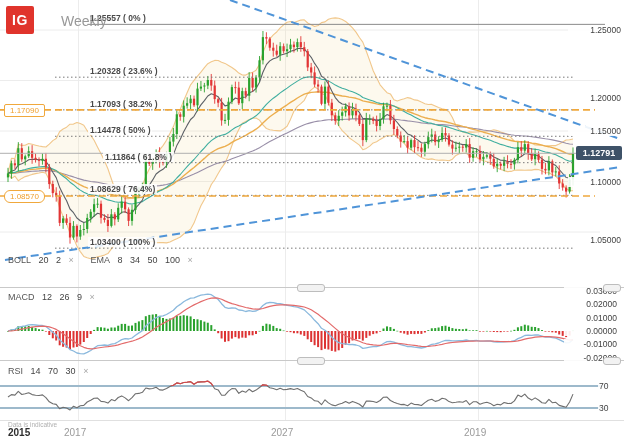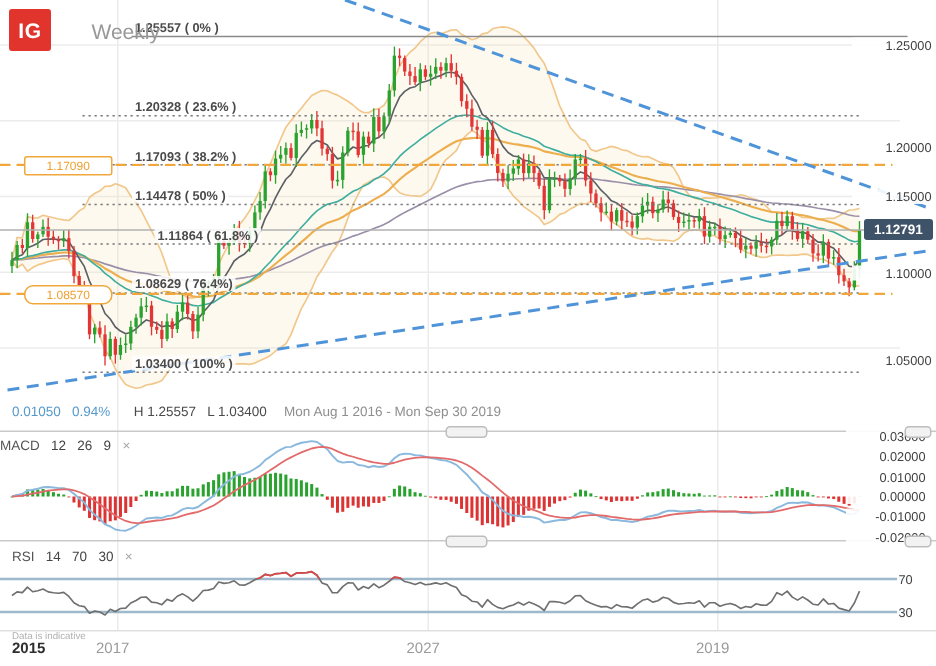--- a/index.html
+++ b/index.html
@@ -17,22 +17,22 @@
   .symbol{position:absolute;left:40px;top:5px;font-size:15px;color:#3a3a3a;}
   .tf{position:absolute;left:41px;top:13px;font-size:14px;color:#989898;margin-left:20px;}
   .legend{position:absolute;font-size:9px;color:#555;white-space:nowrap;}
   .legend span{margin-right:5px;}
   .legend .nm{color:#555;}
   .legend .pv{color:#444;}
   .legend .x{color:#a8a8a8;font-size:9px;margin-right:0;cursor:pointer;}
   .legend .gap{margin-left:14px;}
   .c8{color:#3e434b;} .c34{color:#3b9fc4;} .c50{color:#e3a63a;} .c100{color:#9a9a9a;}
   .blue{color:#5599cc;} .dark{color:#4a4a4a;} .gray{color:#8f8f8f;}
-  .alert{position:absolute;left:16px;height:11px;line-height:11px;border:1px solid #f0a83c;border-radius:2px;
-         background:#fff;color:#ef9f2e;font-size:8px;padding:0 14px;}
+  .alert{position:absolute;left:4px;height:11px;line-height:11px;border:1px solid #f0a83c;border-radius:2px;
+         background:#fff;color:#ef9f2e;font-size:8px;padding:0 5px;}
   .badge{position:absolute;left:576px;top:146px;width:46px;height:14px;background:#3e5268;border-radius:2px;
          color:#fff;font-size:9px;font-weight:700;text-align:center;line-height:14px;}
   .note{position:absolute;left:8px;top:421px;font-size:6.5px;color:#b0b0b0;}
   .pill{position:absolute;height:6px;border:1px solid #bdbdbd;background:#f2f2f2;border-radius:3px;}
 </style>
 </head>
 <body>
 
 <div id="app">
   <svg id="chart-svg" width="624" height="444">
@@ -615,30 +615,35 @@
       <div class="yearl" style="top: 427px; left: 64px;">2017</div>
       <div class="yearl" style="top: 427px; left: 271px;">2027</div>
       <div class="yearl" style="top: 427px; left: 464px;">2019</div>
     </div>
 
   <div class="logo">
     <span>IG</span>
   </div>
   <div class="tf">Weekly</div>
 
-
-  <div class="legend" style="left:8px;top:269px;">
-    <span class="blue">0.01050</span>
-    <span class="blue">0.94%</span>
-    <span class="dark" style="margin-left:8px;">H 1.25557</span>
-    <span class="dark">L 1.03400</span>
-    <span class="gray" style="margin-left:4px;">Mon Aug 1 2016 - Mon Sep 30 2019</span>
+  <div class="legend" style="left:8px;top:255px;">
+    <span class="nm">BOLL</span>
+    <span class="pv">20</span>
+    <span class="pv">2</span>
+    <span class="x">×</span>
+    <span class="nm gap">EMA</span>
+    <span class="pv c8">8</span>
+    <span class="pv c34">34</span>
+    <span class="pv c50">50</span>
+    <span class="pv c100">100</span>
+    <span class="x">×</span>
   </div>
 
-  <div class="legend" style="left:0;top:292px;">
+
+  <div class="legend" style="left:8px;top:292px;">
     <span class="nm">MACD</span>
     <span class="pv">12</span>
     <span class="pv">26</span>
     <span class="pv">9</span>
     <span class="x">×</span>
   </div>
 
   <div class="legend" style="left:8px;top:366px;">
     <span class="nm">RSI</span>
     <span class="pv">14</span>

